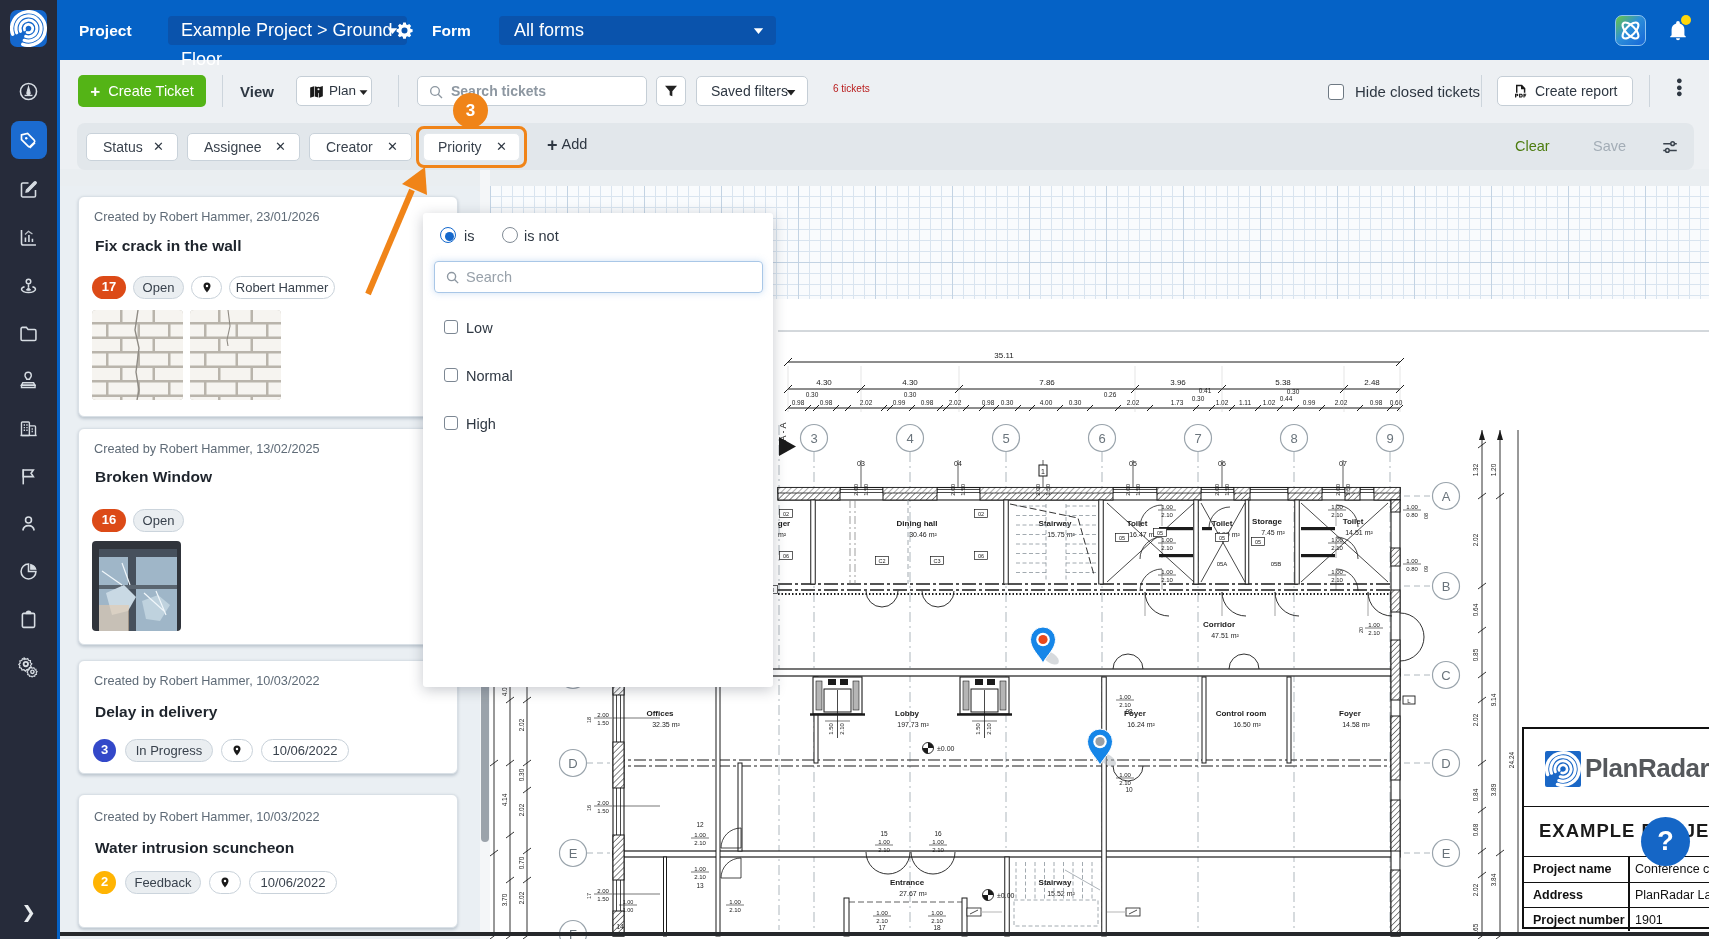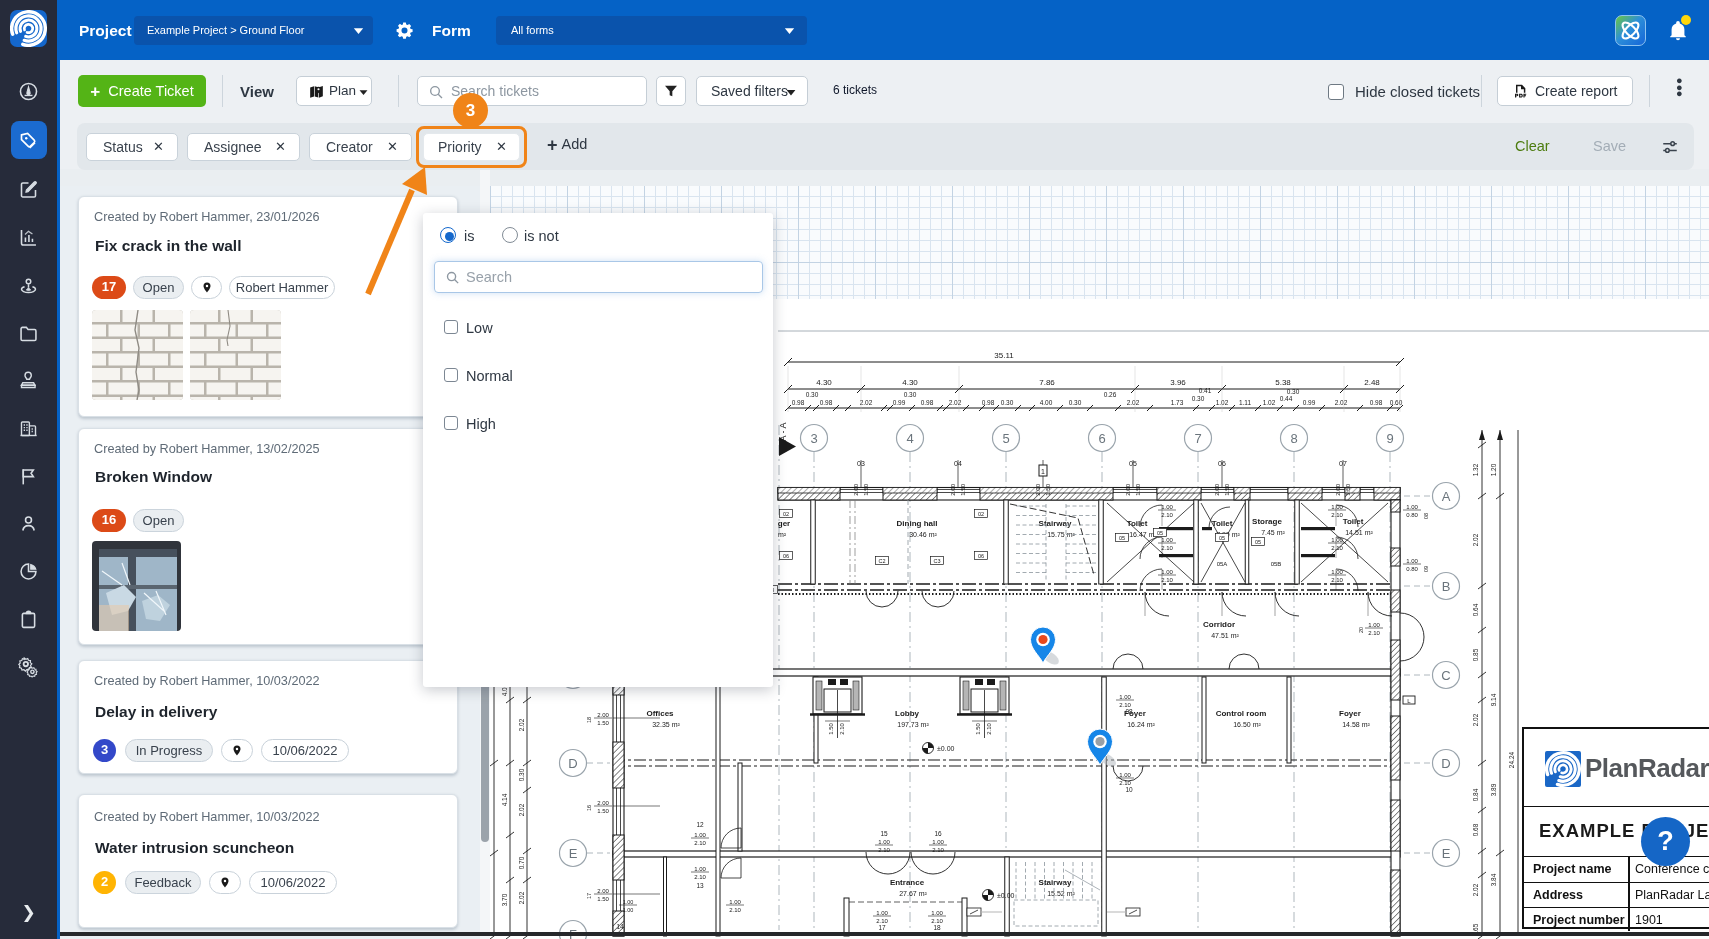--- a/index.html
+++ b/index.html
@@ -10,21 +10,21 @@
 #sidebar { position:absolute; left:0; top:0; width:60px; height:939px; background:#262B3A; border-right:3px solid #0562C6; z-index:50; }
 #sidebar { width:60px; }
 .sb-logo { position:absolute; left:10px; top:10px; width:37px; height:37px; border-radius:7px; background:#1467CC; }
 .sb-ico { position:absolute; left:0; width:57px; height:40px; display:flex; align-items:center; justify-content:center; }
 .sb-sel { position:absolute; left:11px; top:121px; width:36px; height:38px; background:#1B6BD0; border-radius:8px; }
 .sb-chev { position:absolute; left:0; top:896px; width:57px; height:32px; display:flex; align-items:center; justify-content:center; color:#E8ECEF; font-size:17px; }
 
 
 #navbar { position:absolute; left:60px; top:0; width:1649px; height:60px; background:#0562C6; z-index:40; }
 .nv-label { position:absolute; color:#fff; font-weight:bold; font-size:15.5px; top:22px; }
-.nv-dd { position:absolute; top:16px; height:29px; background:#0A53AC; border-radius:4px; color:#fff; font-size:11px; line-height:29px; }
+.nv-dd { position:absolute; top:16px; height:29px; background:#0A53AC; border-radius:4px; color:#fff; font-size:18px; line-height:29px;margin-left:34px; }
 
 
 #toolbar { position:absolute; left:60px; top:60px; width:1649px; height:65px; background:#EDF0F3; z-index:30; }
 .btn-green { position:absolute; left:18px; top:15px; width:128px; height:32px; background:#54B416; border-radius:5px; color:#fff; font-size:14.5px; text-align:center; line-height:32px; }
 .wbtn { position:absolute; top:16px; height:30px; background:#fff; border:1px solid #C5CED6; border-radius:5px; color:#2E3742; font-size:14px; line-height:28px; }
 .vsep { position:absolute; top:15px; width:1px; height:32px; background:#CDD5DC; }
 
 
 #filterbar { position:absolute; left:77px; top:123px; width:1617px; height:47px; background:#E2E7EB; border-radius:8px; z-index:30; }
 .chip { position:absolute; top:10px; height:28px; background:#fff; border:1px solid #C9D2DA; border-radius:5px; color:#39424D; font-size:14px; line-height:26px; }
@@ -796,34 +796,34 @@
     <svg style="position:absolute;right:3px;top:12px;" width="9" height="7" viewBox="0 0 10 7">
         <path d="M0.6 1h8.8L5 6.4Z" fill="#222"></path>
       </svg>
   </div>
   <div class="vsep" style="left:338px;"></div>
   <div class="wbtn" style="left:357px;width:230px;color:#8D97A1;">
     <svg style="position:absolute;left:10px;top:7px;" width="16" height="16" viewBox="0 0 24 24" fill="none" stroke="#8D97A1" stroke-width="2">
         <circle cx="10.5" cy="10.5" r="6.5"></circle>
         <path d="M15.3 15.3 21 21"></path>
       </svg>
-    <span style="position:absolute;left:33px;">Search tickets</span>
+    <span style="position:absolute;left:33px;font-weight:bold;">Search tickets</span>
   </div>
   <div class="wbtn" style="left:596px;width:30px;">
     <svg style="position:absolute;left:6px;top:6px;" width="16" height="16" viewBox="0 0 24 24" fill="#222">
         <path d="M3 4h18l-7 8.5V20l-4-1.8v-5.7Z"></path>
       </svg>
   </div>
   <div class="wbtn" style="left:636px;width:112px;">
     <span style="position:absolute;left:14px;">Saved filters</span>
     <svg style="position:absolute;right:11px;top:12px;" width="10" height="7" viewBox="0 0 10 7">
         <path d="M0.6 1h8.8L5 6.4Z" fill="#222"></path>
       </svg>
   </div>
-  <div style="position:absolute;left:773px;top:23px;font-size:12px;color:#0f172a;">6 tickets</div>
+  <div style="position:absolute;left:773px;top:23px;font-size:10px;color:#b91c1c;">6 tickets</div>
   <div style="position:absolute;left:1268px;top:24px;width:16px;height:16px;border:1.5px solid #6E7983;border-radius:3px;background:#fff;"></div>
   <div style="position:absolute;left:1295px;top:23px;font-size:15px;color:#2E3742;">Hide closed tickets</div>
   <div class="vsep" style="left:1421px;"></div>
   <div class="wbtn" style="left:1437px;width:136px;">
     <svg style="position:absolute;left:14px;top:6px;" width="16" height="17" viewBox="0 0 24 24" fill="#1A1A1A">
         <path d="M6 2h9l5 5v7h-2.2V8.5H13.5V4H8.2v10H6Z"></path>
         <path d="M4.5 15.5h3c1.2 0 2 .7 2 1.8s-.8 1.8-2 1.8H6.3V21H4.5Zm1.8 1.4v1h1c.3 0 .5-.2.5-.5s-.2-.5-.5-.5Zm4.3-1.4h2.8c1.7 0 2.8 1 2.8 2.7s-1.1 2.8-2.8 2.8h-2.8Zm1.8 1.4v2.7h.8c.8 0 1.2-.5 1.2-1.4 0-.8-.4-1.3-1.2-1.3Zm4.7-1.4h4.2v1.4h-2.4v.8h2.1v1.4h-2.1V21h-1.8Z"></path>
       </svg>
     <span style="position:absolute;left:37px;">Create report</span>
   </div>
@@ -870,21 +870,21 @@
     <svg style="position:absolute;right:9px;top:11px;" width="11" height="8" viewBox="0 0 11 8">
         <path d="M0.8 1.2h9.4L5.5 7Z" fill="#fff"></path>
       </svg>
   </div>
   <div style="position:absolute;left:335px;top:21px;">
     <svg width="19" height="19" viewBox="0 0 24 24">
         <path fill="#fff" fill-rule="evenodd" d="M10.3 2h3.4l.5 2.5c.6.2 1.2.4 1.7.7l2.1-1.4 2.4 2.4-1.4 2.1c.3.5.5 1.1.7 1.7l2.5.5v3.4l-2.5.5c-.2.6-.4 1.2-.7 1.7l1.4 2.1-2.4 2.4-2.1-1.4c-.5.3-1.1.5-1.7.7l-.5 2.5h-3.4l-.5-2.5c-.6-.2-1.2-.4-1.7-.7l-2.1 1.4-2.4-2.4 1.4-2.1c-.3-.5-.5-1.1-.7-1.7L2 13.7v-3.4l2.5-.5c.2-.6.4-1.2.7-1.7L3.8 6l2.4-2.4 2.1 1.4c.5-.3 1.1-.5 1.7-.7Zm1.7 6.2a3.8 3.8 0 1 0 0 7.6 3.8 3.8 0 0 0 0-7.6Z"></path>
       </svg>
   </div>
   <div class="nv-label" style="left:372px;">Form</div>
-  <div class="nv-dd" style="left:436px; width:311px;">
+  <div class="nv-dd" style="left:405px; width:277px;">
     <span style="position:absolute;left:15px;">All forms</span>
     <svg style="position:absolute;right:12px;top:11px;" width="11" height="8" viewBox="0 0 11 8">
         <path d="M0.8 1.2h9.4L5.5 7Z" fill="#fff"></path>
       </svg>
   </div>
   <div style="position:absolute;left:1555px;top:15px;width:31px;height:31px;border-radius:7px;background:linear-gradient(135deg,#6CC83E 0%,#2D8FD9 45%,#1565D8 100%);border:1px solid #8FC4F0;">
     <svg width="29" height="29" viewBox="0 0 29 29" fill="none" stroke="#fff" stroke-width="2.1">
       <ellipse cx="14.5" cy="14.5" rx="10.2" ry="4.6" transform="rotate(45 14.5 14.5)"></ellipse>
       <ellipse cx="14.5" cy="14.5" rx="10.2" ry="4.6" transform="rotate(-45 14.5 14.5)"></ellipse>
     </svg>

